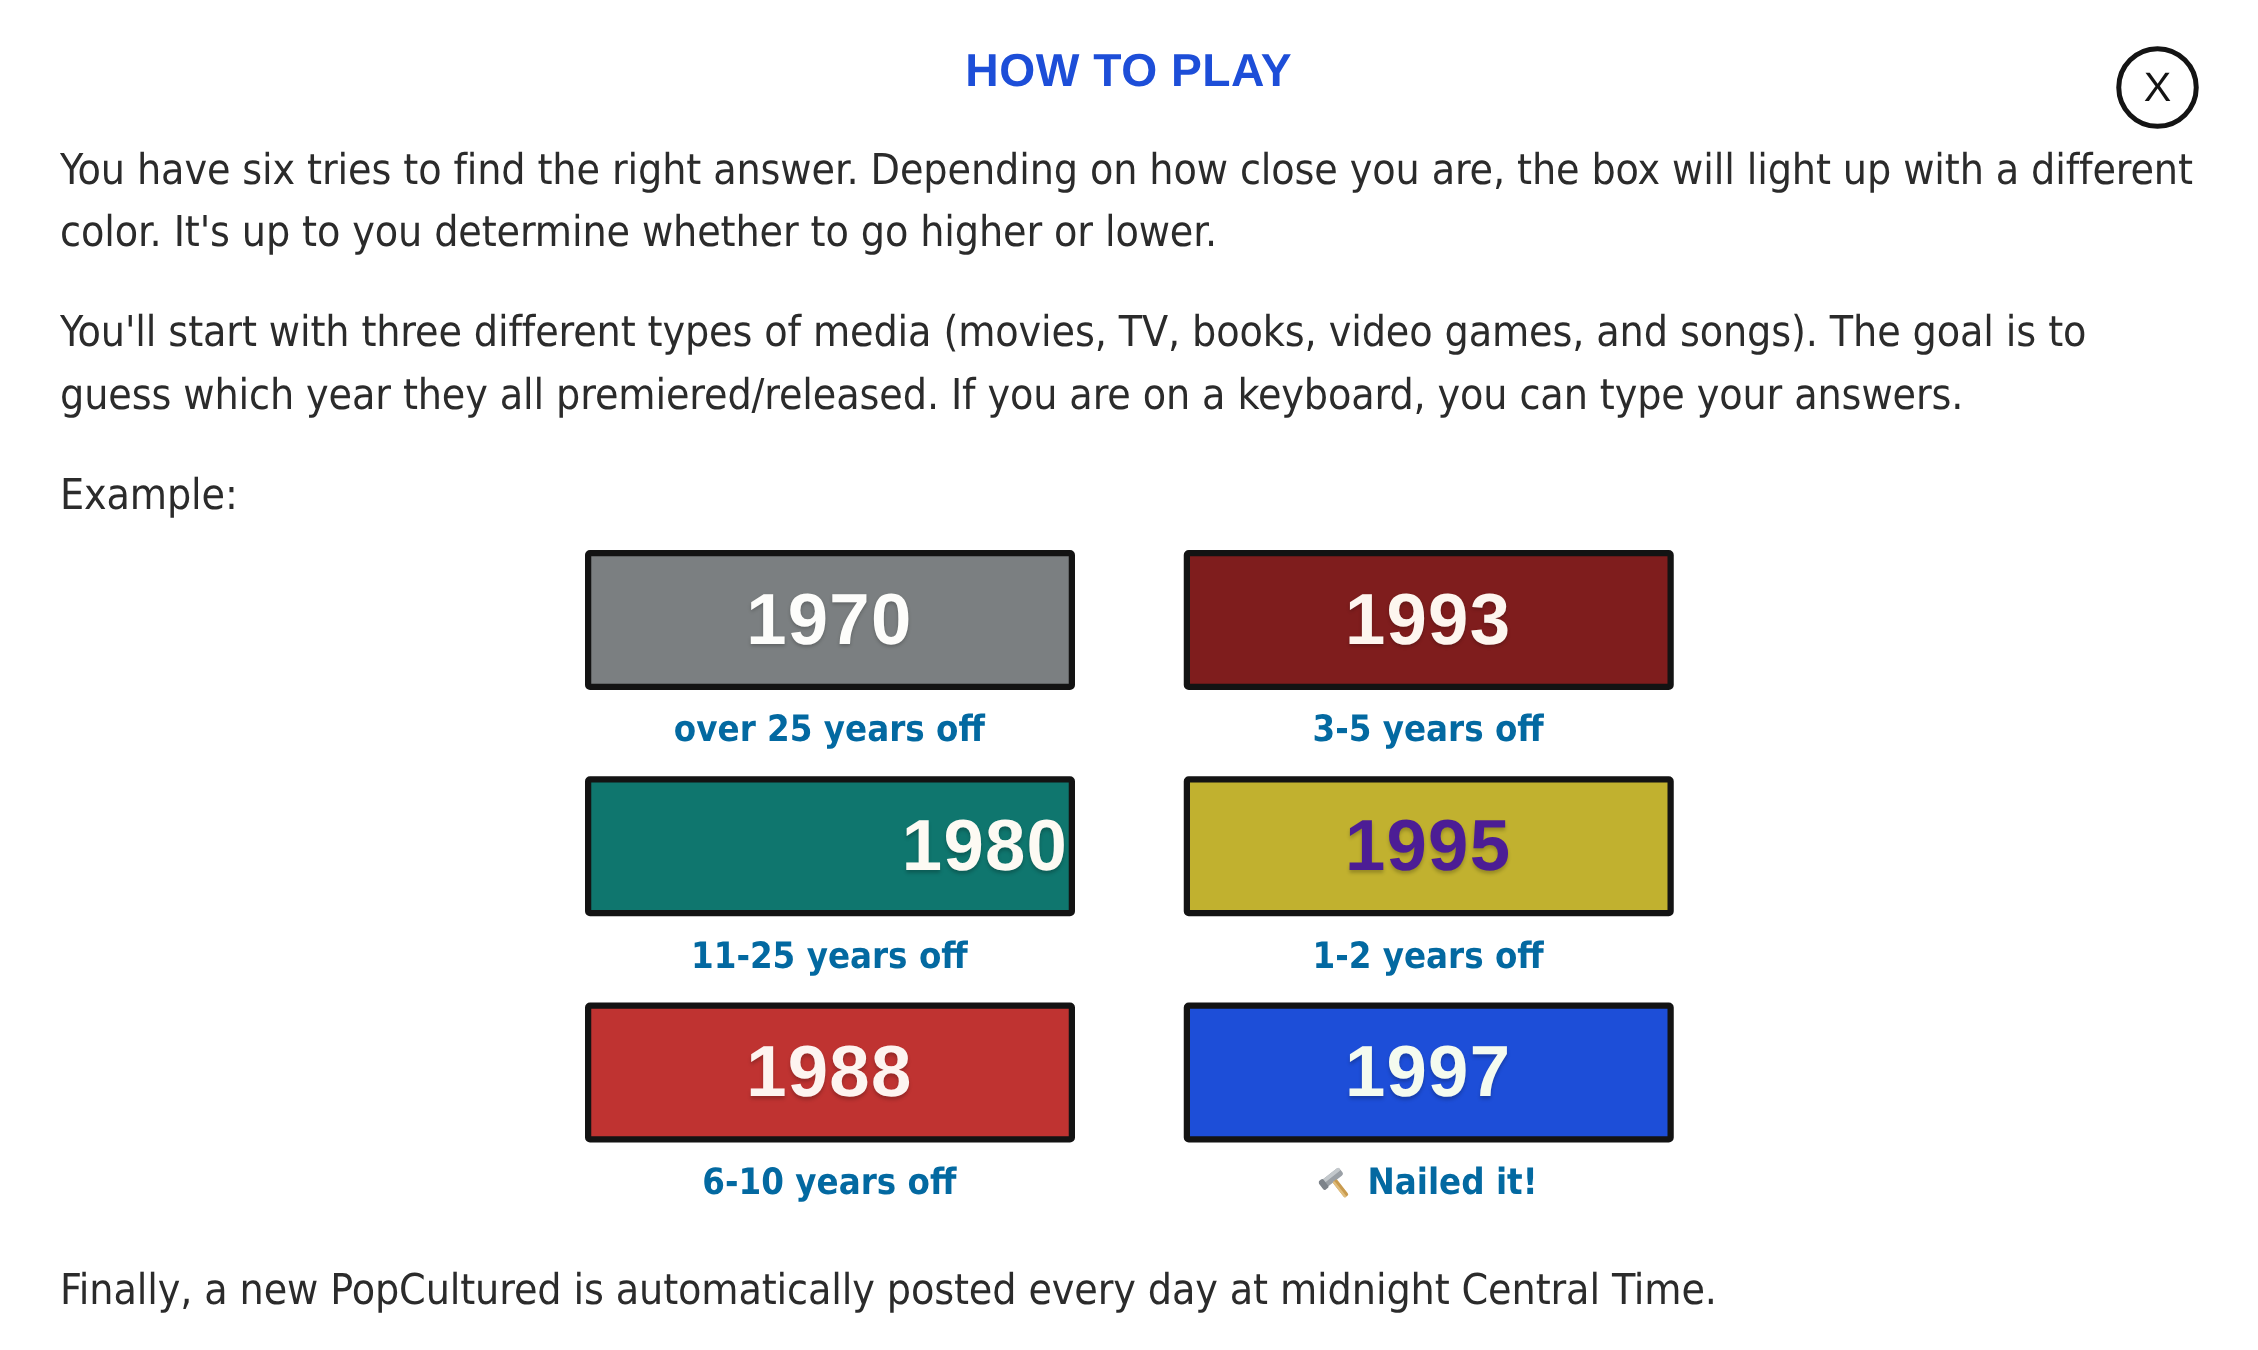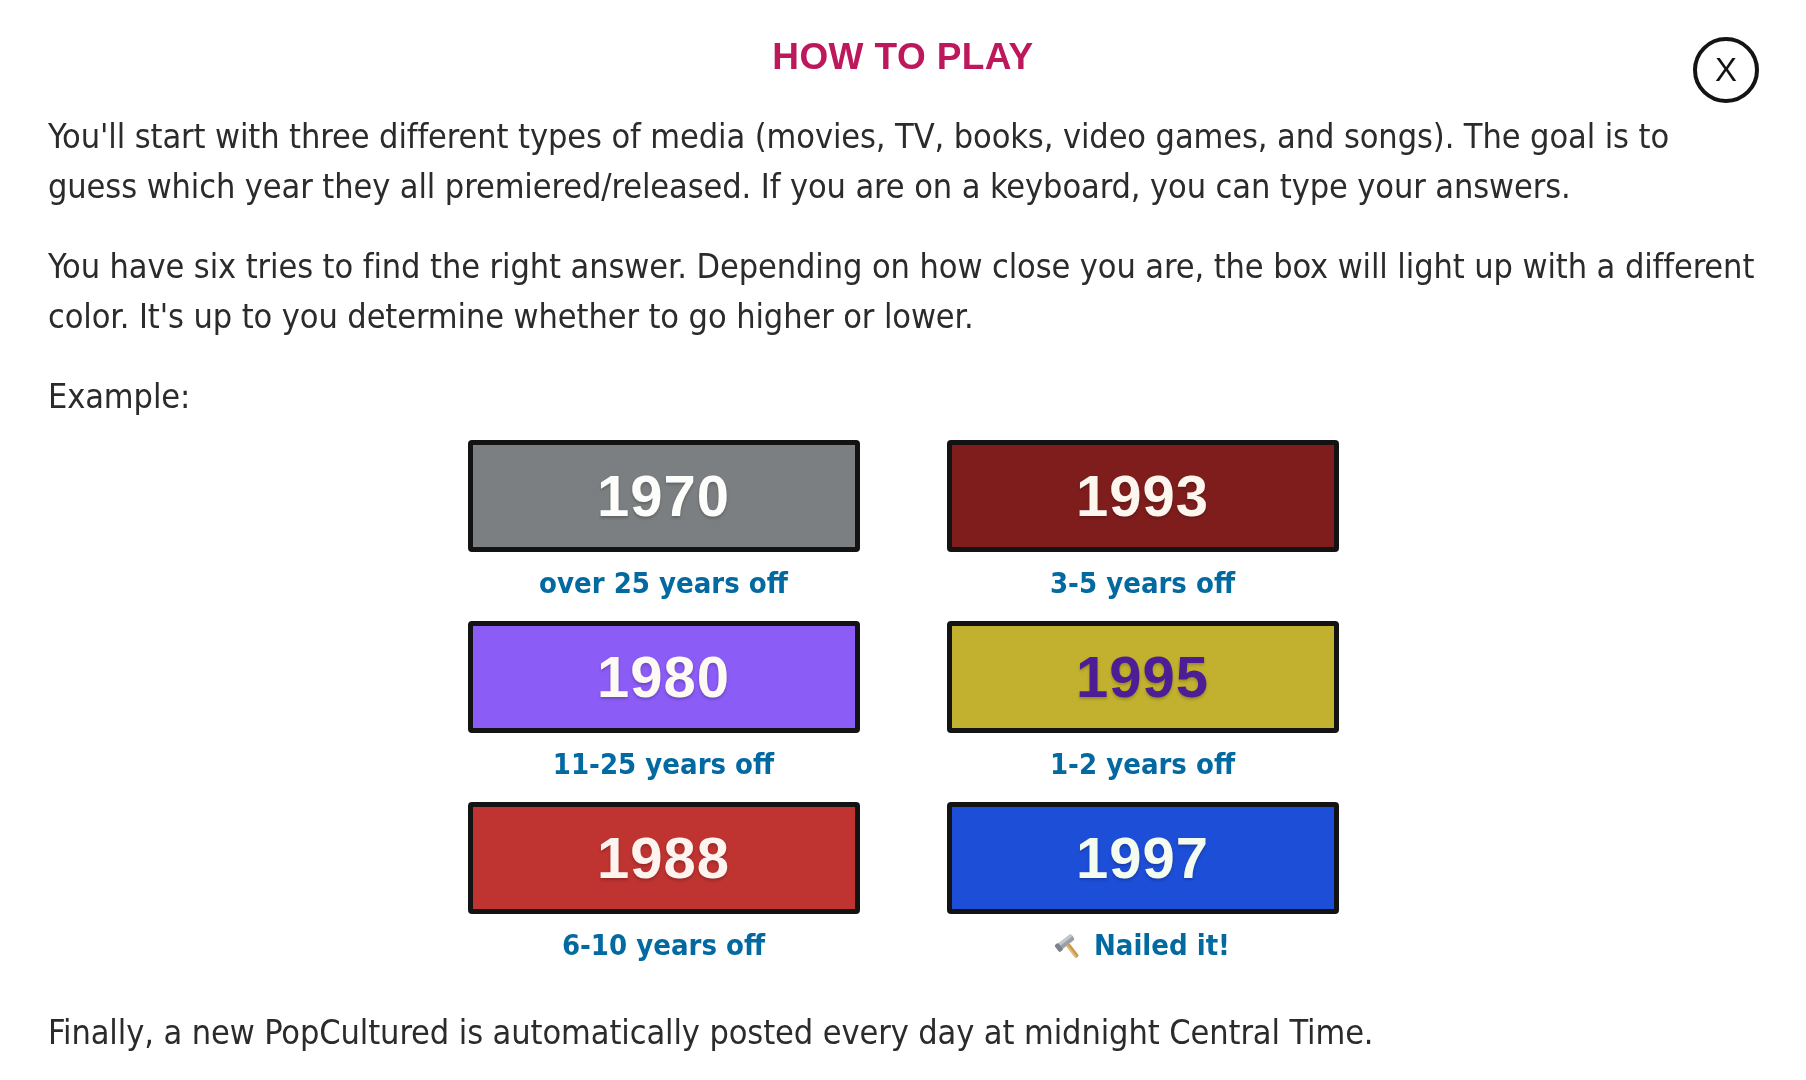--- a/index.html
+++ b/index.html
@@ -24,21 +24,21 @@
   .title {
     position: absolute;
     left: 0;
     right: 0;
     top: 36px;
     text-align: center;
     font-family: "Liberation Sans", sans-serif;
     font-size: 37px;
     font-weight: bold;
     letter-spacing: 0.4px;
-    color: #be185d;
+    color: #1d4ed8;
   }
   .close-btn {
     position: absolute;
     right: 47px;
     top: 37px;
     width: 66px;
     height: 66px;
     border: 4px solid #141414;
     border-radius: 50%;
     box-sizing: border-box;
@@ -142,41 +142,41 @@
 
 <div class="header">
   <div class="title">HOW TO PLAY</div>
   <div class="close-btn">
     <span class="x-glyph">X</span>
   </div>
 </div>
 
 <div class="content">
 
+  <p class="para">You have six tries to find the right answer. Depending on how close you are, the box will light up with a different color. It's up to you determine whether to go higher or lower.</p>
+
   <p class="para">You'll start with three different types of media (movies, TV, books, video games, and songs). The goal is to guess which year they all premiered/released. If you are on a keyboard, you can type your answers.</p>
-
-  <p class="para">You have six tries to find the right answer. Depending on how close you are, the box will light up with a different color. It's up to you determine whether to go higher or lower.</p>
 
   <p class="para example-label">Example:</p>
 
   <div class="example-grid">
 
     <div class="example-col">
 
       <div class="guess-row">
         <div class="guess-box" style="background: rgb(123, 127, 129);">
           <span class="guess-year" style="color: rgb(253, 253, 251);">1970</span>
         </div>
         <div class="guess-caption">
             <span>over 25 years off</span>
           </div>
       </div>
 
       <div class="guess-row">
-        <div class="guess-box" style="background: #8b5cf6;">
+        <div class="guess-box" style="background: #0f766e; justify-content: flex-end;">
           <span class="guess-year" style="color: rgb(253, 250, 243);">1980</span>
         </div>
         <div class="guess-caption">
             <span>11-25 years off</span>
           </div>
       </div>
 
       <div class="guess-row">
         <div class="guess-box" style="background: rgb(191, 51, 49);">
           <span class="guess-year" style="color: rgb(253, 244, 240);">1988</span>

